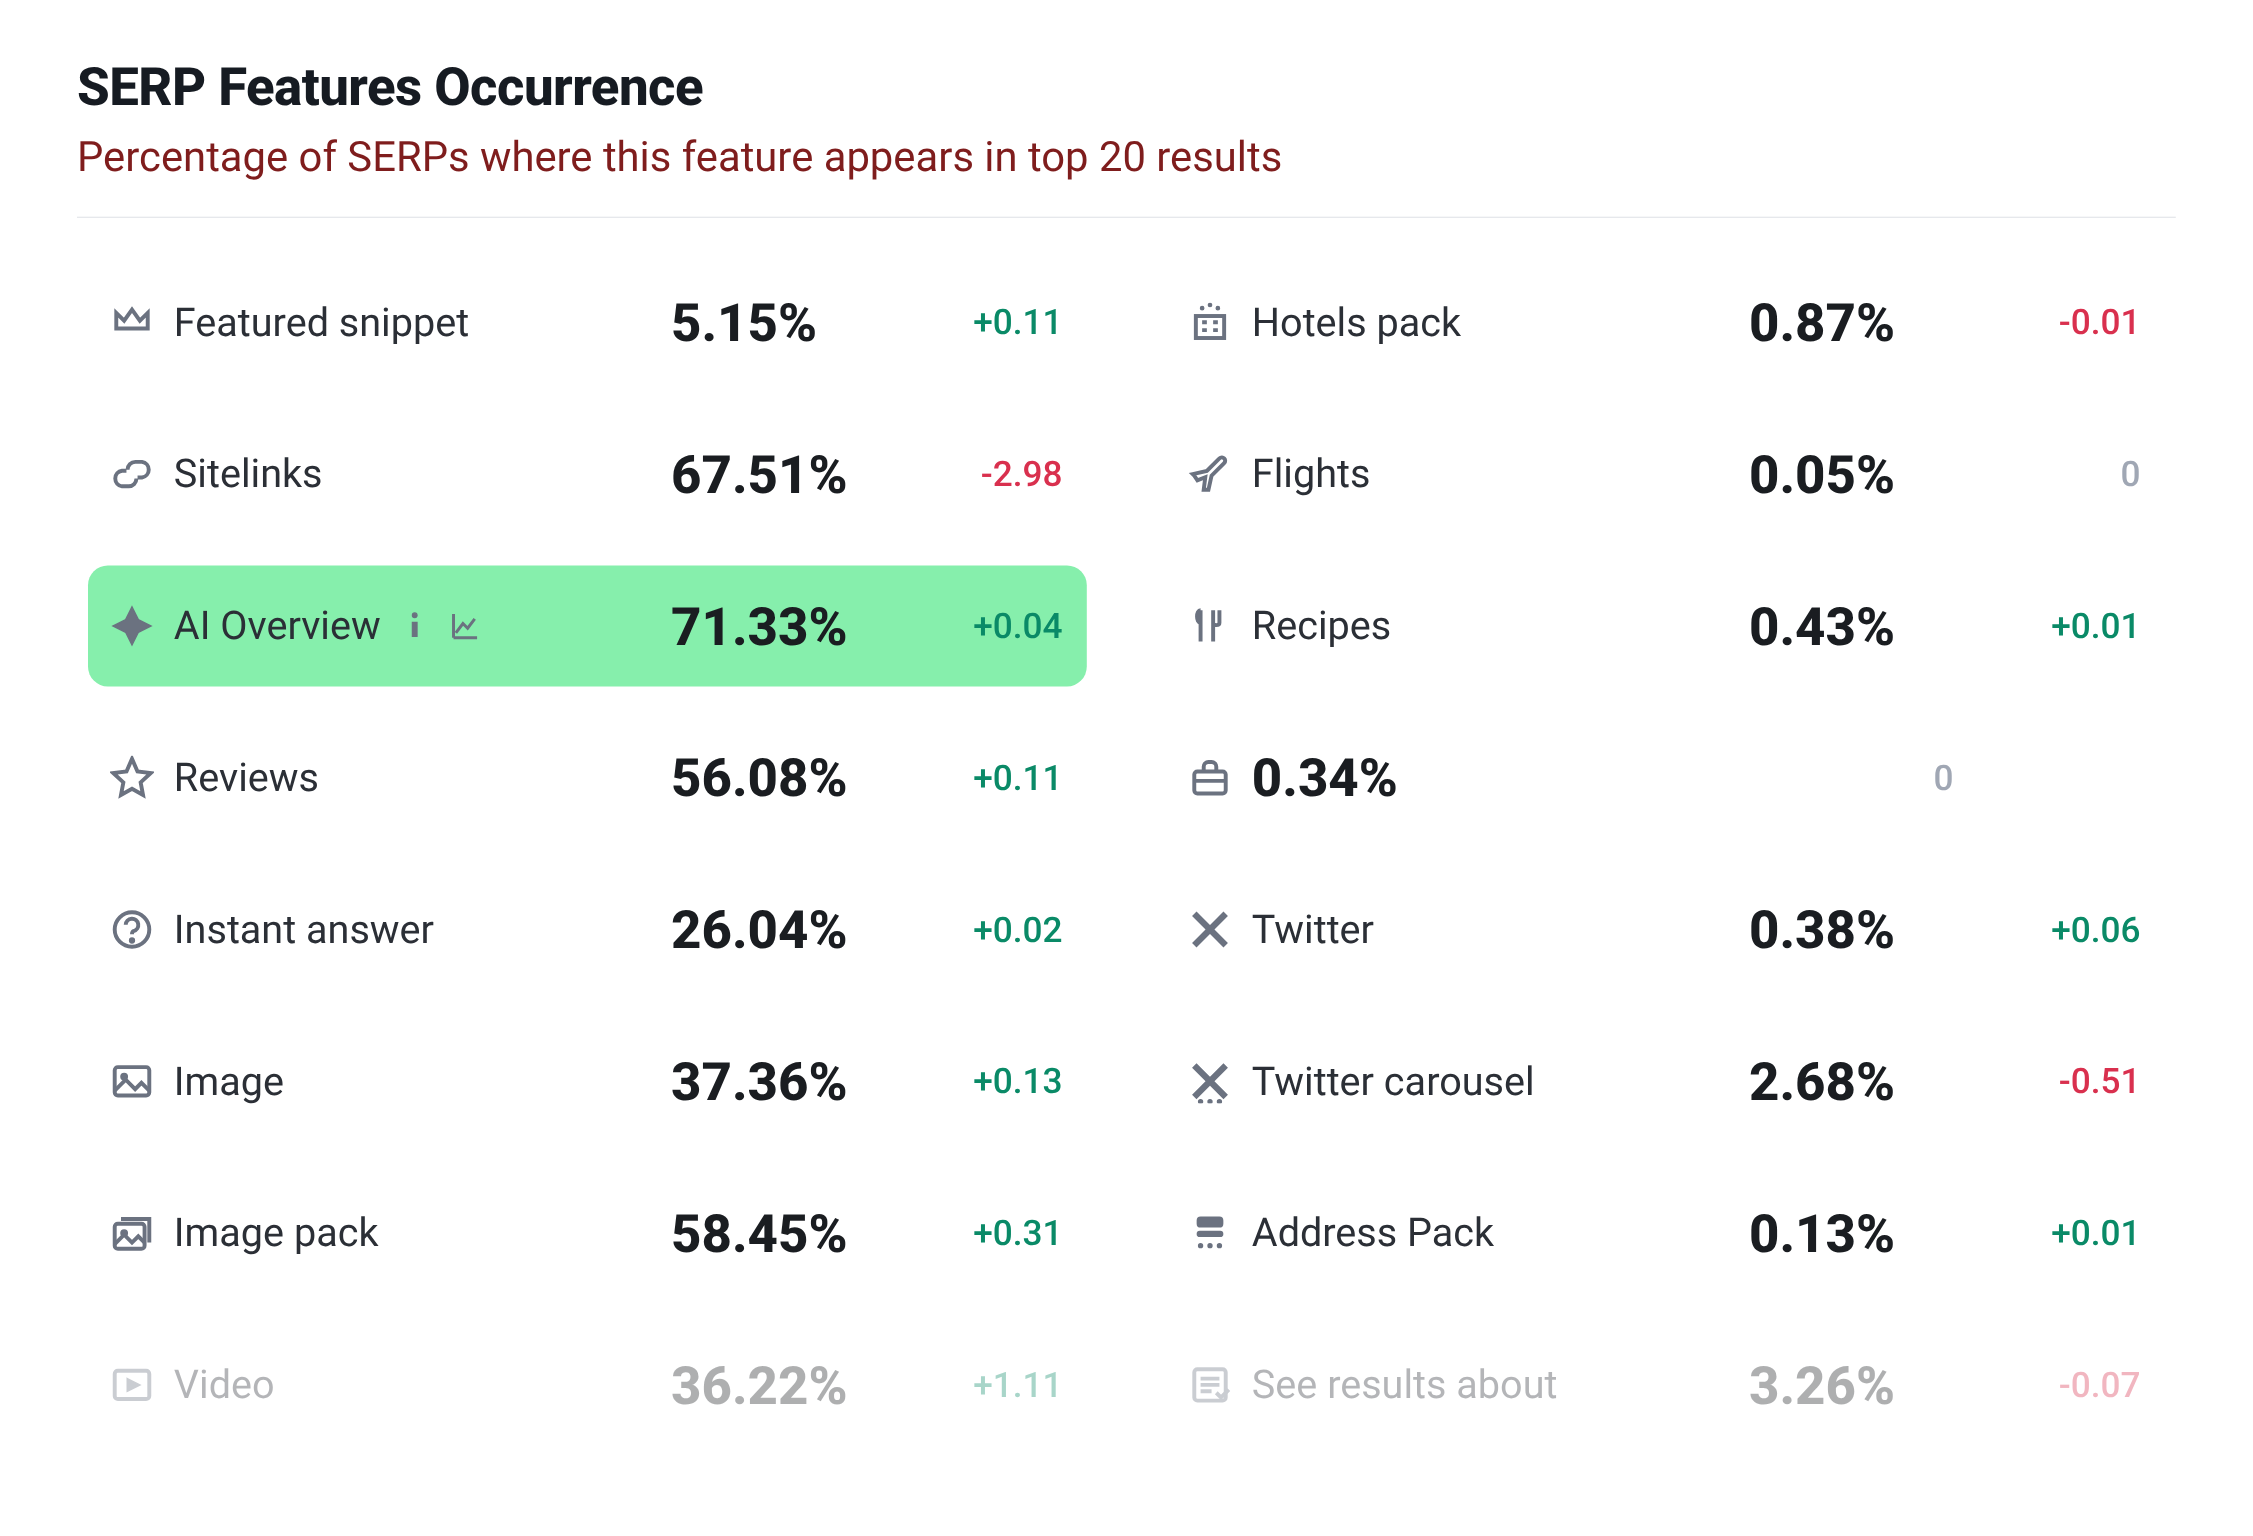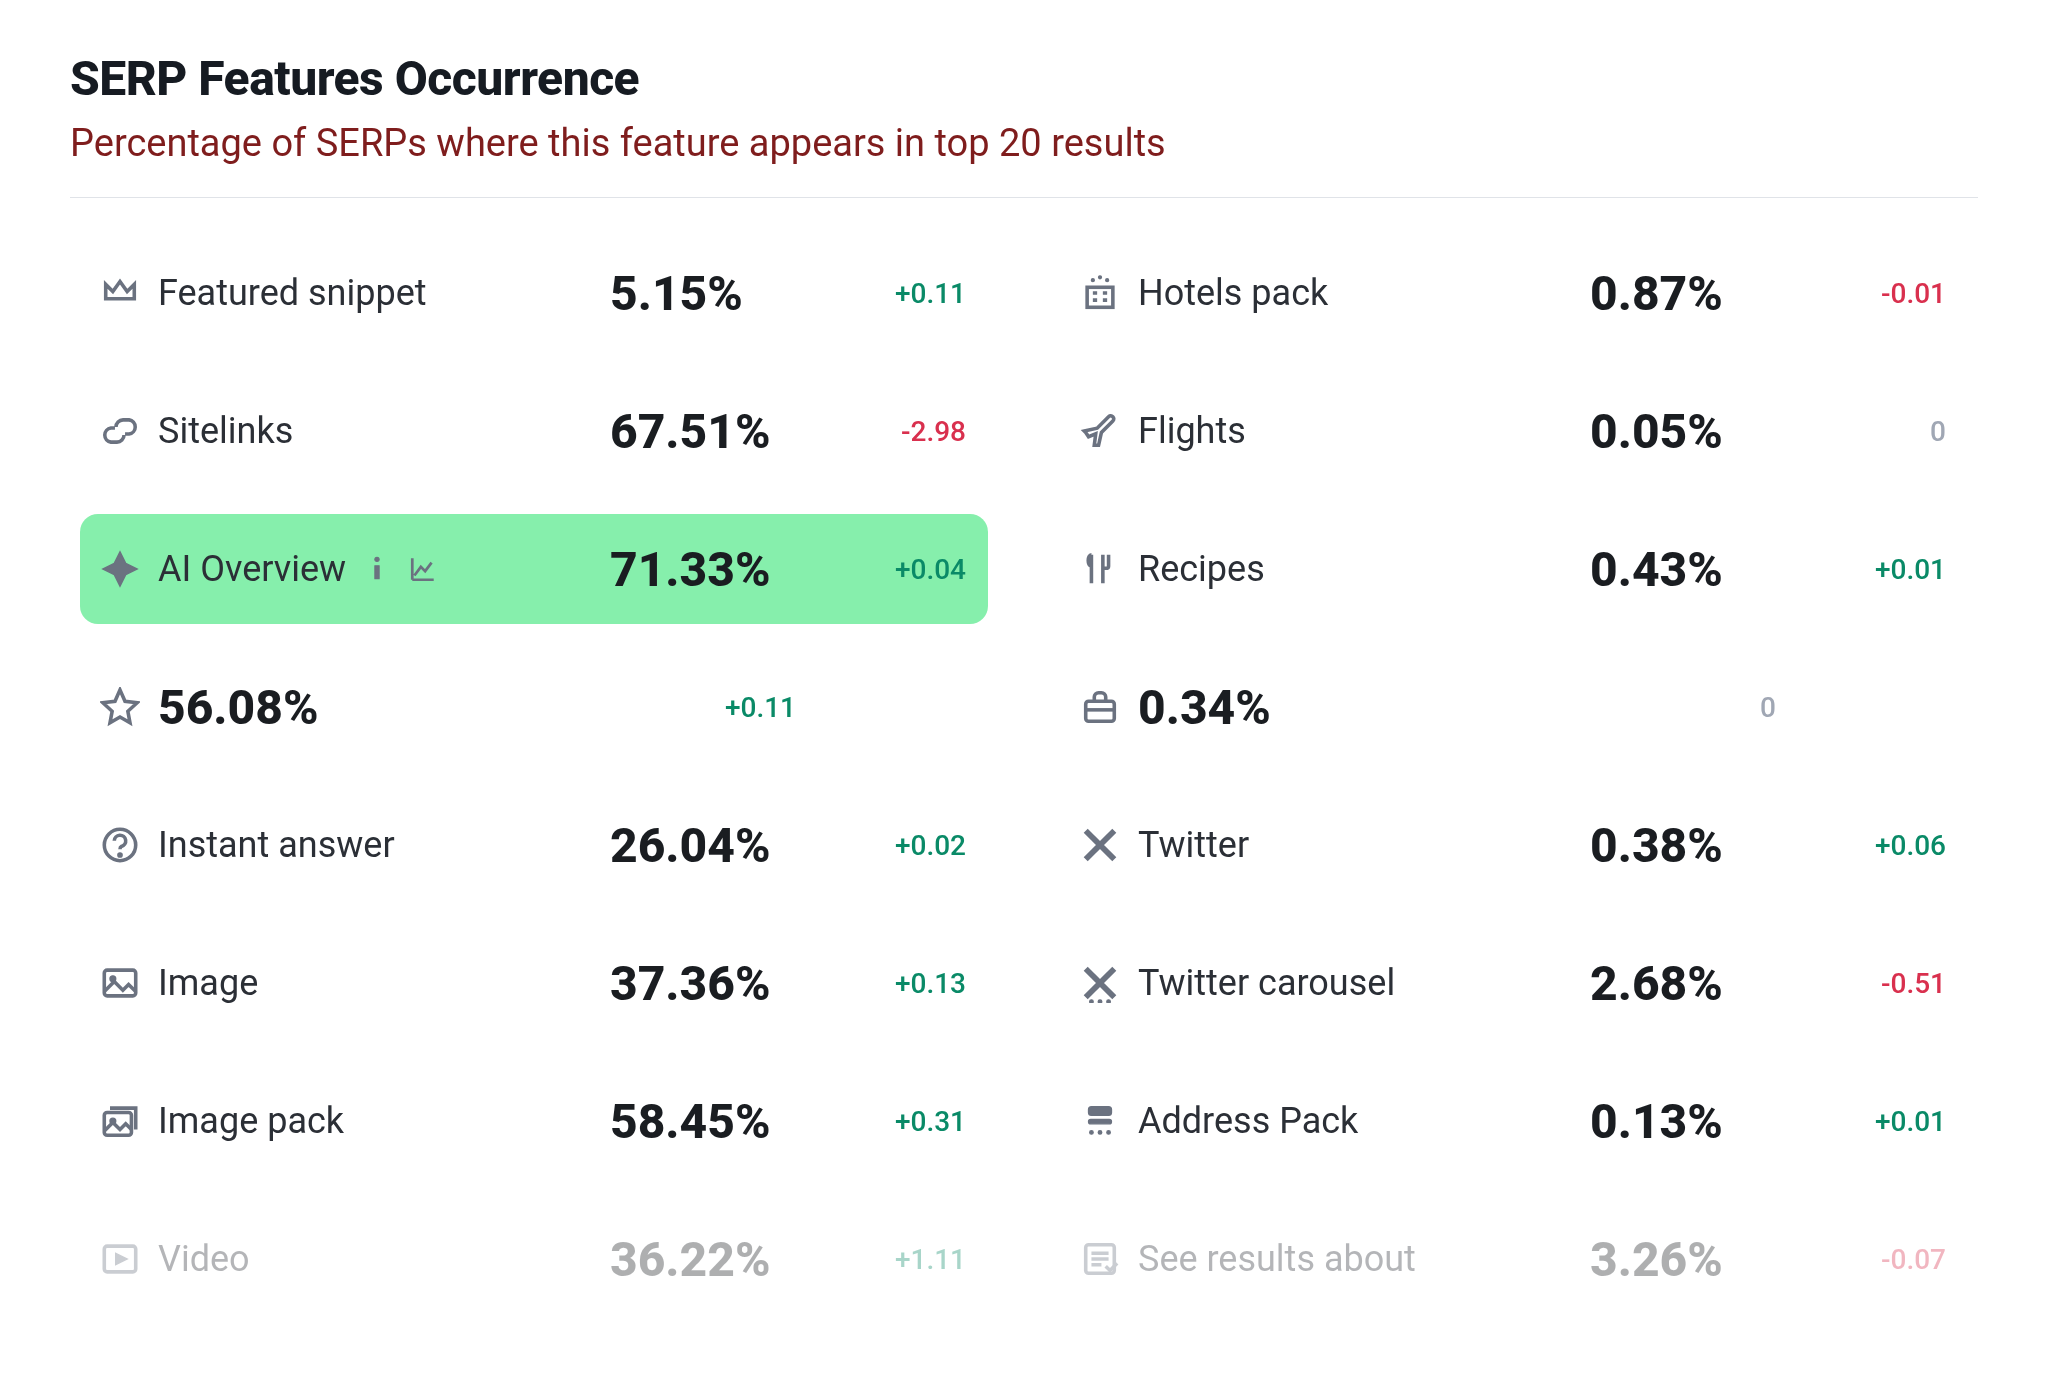--- a/index.html
+++ b/index.html
@@ -69,21 +69,21 @@
     color: #2b2f36;
   }
   .mini-icon { color:#6b7280; display:inline-flex; }
   .mini-icon svg{ width:30px;height:30px;fill:#6b7280;stroke:#6b7280;}
   .value {
     font-size: 48px;
     font-weight: 800;
     color: #1a1d21;
   }
   .delta {
-    font-size: 28px;
+    font-size: 32px;
     font-weight: 500;
     text-align: right;
     padding-right: 4px;
   }
   .delta.pos { color: #0a8a67; }
   .delta.neg { color: #d9304e; }
   .delta.zero { color: #a0a7b4; }
 </style>
 </head>
 <body>
@@ -139,20 +139,23 @@
           </div>
           <div class="value">71.33%</div>
           <div class="delta pos">+0.04</div>
         </div>
         <div class="row">
           <div class="icon-wrap">
             <svg viewBox="0 0 28 28">
               <use href="#star-icon"></use>
             </svg>
           </div>
+          <div class="label-wrap">
+            <span class="label">Reviews</span>
+          </div>
           <div class="value">56.08%</div>
           <div class="delta pos">+0.11</div>
         </div>
         <div class="row">
           <div class="icon-wrap">
             <svg viewBox="0 0 28 28">
               <use href="#question-icon"></use>
             </svg>
           </div>
           <div class="label-wrap">

